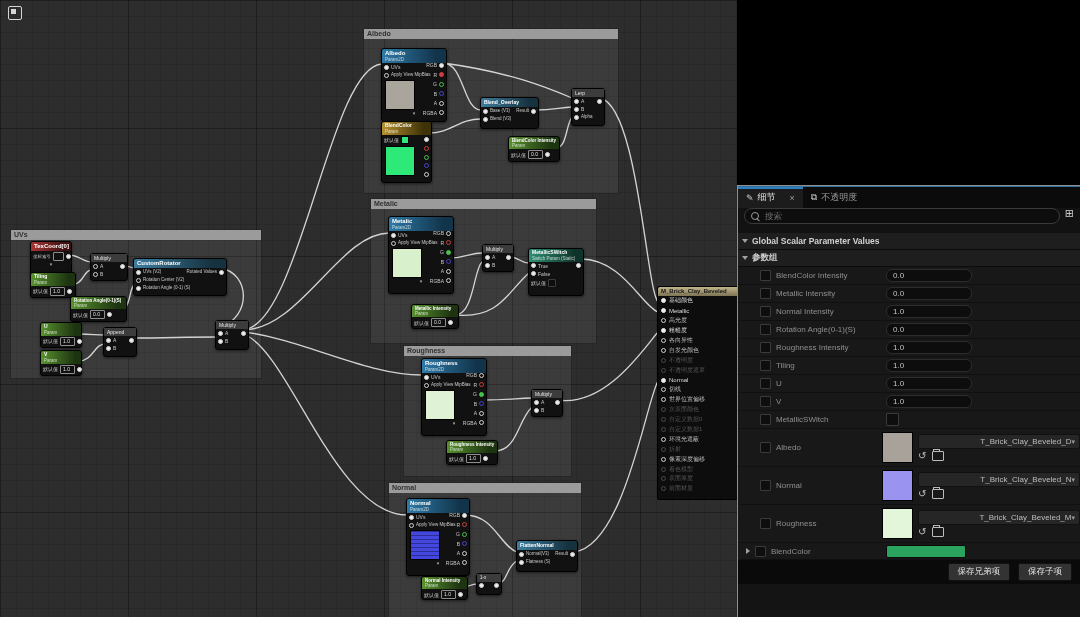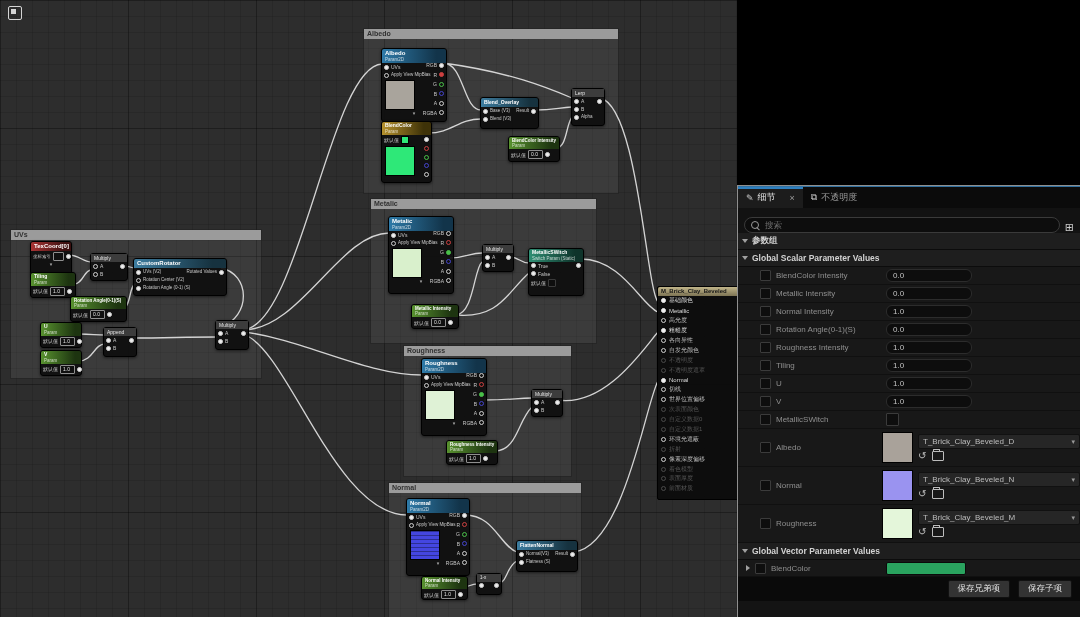--- a/index.html
+++ b/index.html
@@ -66,21 +66,21 @@
 
   
   .panel{position:absolute;left:737px;top:185px;width:343px;height:432px;background:#141414;
     border-left:1px solid #8f8f8f;border-top:1px solid #8f8f8f;box-sizing:border-box;color:#c8c8c8;}
   .tabbar{height:21px;background:#0b0b0b;display:flex;align-items:stretch;border-top:1px solid #2f6f9f;}
   .tab{display:flex;align-items:center;gap:4px;padding:0 8px;font-size:9px;}
   .tab.active{background:#1c1c1c;color:#e6e6e6;box-shadow:inset 0 2px 0 #2e7fbe;}
   .tab.inactive{color:#9a9a9a;}
   .tab .ticon{font-size:9px;color:#cfcfcf;}
   .tab .tclose{margin-left:10px;color:#9a9a9a;font-size:9px;}
-  .searchrow{height:25px;display:flex;align-items:flex-end;gap:5px;padding:0 6px;background:#121212;}
+  .searchrow{height:25px;display:flex;align-items:flex-start;gap:5px;padding:0 6px;background:#121212;}
   .searchbox{flex:1;height:14px;background:#0d0d0d;border:1px solid #3a3a3a;border-radius:8px;
     display:flex;align-items:center;gap:4px;padding:0 6px;}
   .mag{width:6px;height:6px;border:1.2px solid #9a9a9a;border-radius:50%;position:relative;flex:none;}
   .mag:after{content:"";position:absolute;left:5px;top:5px;width:4px;height:1.2px;background:#9a9a9a;transform:rotate(45deg);transform-origin:0 0;}
   .searchbox input{flex:1;background:transparent;border:none;outline:none;color:#cfcfcf;font-size:8.5px;
     font-family:inherit;}
   .searchbox input::placeholder{color:#6f6f6f;}
   .gridicon{color:#cfcfcf;font-size:11px;line-height:11px;}
   .sect{height:16px;background:#1e1e1e;border-bottom:1px solid #0c0c0c;display:flex;align-items:center;
     gap:4px;padding:0 4px;font-size:8.5px;font-weight:bold;color:#d2d2d2;}
@@ -91,21 +91,21 @@
   .prow{height:17px;background:#181818;border-bottom:1px solid #101010;display:flex;align-items:center;font-size:8px;color:#8f8f8f;}
   .prow .namecell{width:148px;display:flex;align-items:center;gap:5px;padding-left:22px;box-sizing:border-box;}
   .cbx{width:9px;height:9px;background:#0e0e0e;border:1px solid #3b3b3b;border-radius:1px;flex:none;}
   .valfield{width:78px;height:11px;background:#0d0d0d;border:1px solid #2c2c2c;border-radius:6px;
     color:#c3c3c3;font-size:8px;line-height:11px;padding-left:6px;}
   .trow{height:37px;background:#181818;border-bottom:1px solid #101010;display:flex;align-items:center;font-size:8px;color:#8f8f8f;}
   .trow .namecell{width:148px;display:flex;align-items:center;gap:5px;padding-left:22px;box-sizing:border-box;}
   .thumb{width:29px;height:29px;border:1px solid #000;flex:none;}
   .assetcol{display:flex;flex-direction:column;gap:2px;margin-left:5px;}
   .assetdd{width:152px;height:13px;background:#262626;border:1px solid #111;border-radius:2px;
-    display:flex;align-items:center;justify-content:space-between;padding:0 4px;color:#bdbdbd;font-size:8px;}
+    display:flex;align-items:center;justify-content:flex-end;padding:0 4px;color:#bdbdbd;font-size:8px;}
   .assetdd .ddchev{font-size:7px;color:#9a9a9a;}
   .assetic{display:flex;gap:6px;align-items:center;}
   .cicon{color:#bdbdbd;font-size:10px;line-height:10px;}
   .foldicon{width:10px;height:8px;border:1px solid #bdbdbd;border-radius:1px;position:relative;}
   .foldicon:before{content:"";position:absolute;left:0;top:-3px;width:5px;height:2px;border:1px solid #bdbdbd;border-bottom:none;border-radius:1px 1px 0 0;}
   .vswatch{width:78px;height:11px;border-radius:2px;border:1px solid #0a0a0a;}
   .btnrow{height:24px;display:flex;justify-content:flex-end;align-items:center;gap:8px;padding:0 8px;background:#0a0a0a;}
   .btn{background:#333;border:1px solid #111;border-radius:2px;color:#e2e2e2;font-size:8.5px;padding:2px 9px;}
 </style>
 </head>
@@ -687,25 +687,25 @@
     <div class="searchrow">
       <div class="searchbox">
         <span class="mag"></span>
         <input type="text" placeholder="搜索" style="">
       </div>
       <span class="gridicon">⊞</span>
     </div>
 
     <div class="sect">
         <span class="tri"></span>
-        <span>参数组</span>
+        <span>Global Scalar Parameter Values</span>
       </div>
     <div class="sect">
         <span class="tri"></span>
-        <span>Global Scalar Parameter Values</span>
+        <span>参数组</span>
       </div>
 
     <div class="prow">
         <div class="namecell">
           <span class="cbx"></span>
           <span>BlendColor Intensity</span>
         </div>
         <div class="valfield">0.0</div>
       </div>
     <div class="prow">
@@ -812,24 +812,20 @@
             <span>T_Brick_Clay_Beveled_M</span>
             <span class="ddchev">▾</span>
           </div>
         <div class="assetic">
             <span class="cicon">↺</span>
             <span class="foldicon"></span>
           </div>
       </div>
     </div>
 
-    <div class="sect">
-        <span class="tri"></span>
-        <span>Global Vector Parameter Values</span>
-      </div>
     <div class="prow" style="height:16px">
       <div class="namecell" style="padding-left:8px;">
           <span class="tri-r"></span>
           <span class="cbx"></span>
           <span>BlendColor</span>
         </div>
       <div class="vswatch" style="background-color: rgb(42, 163, 95);"></div>
     </div>
 
     <div class="btnrow">

